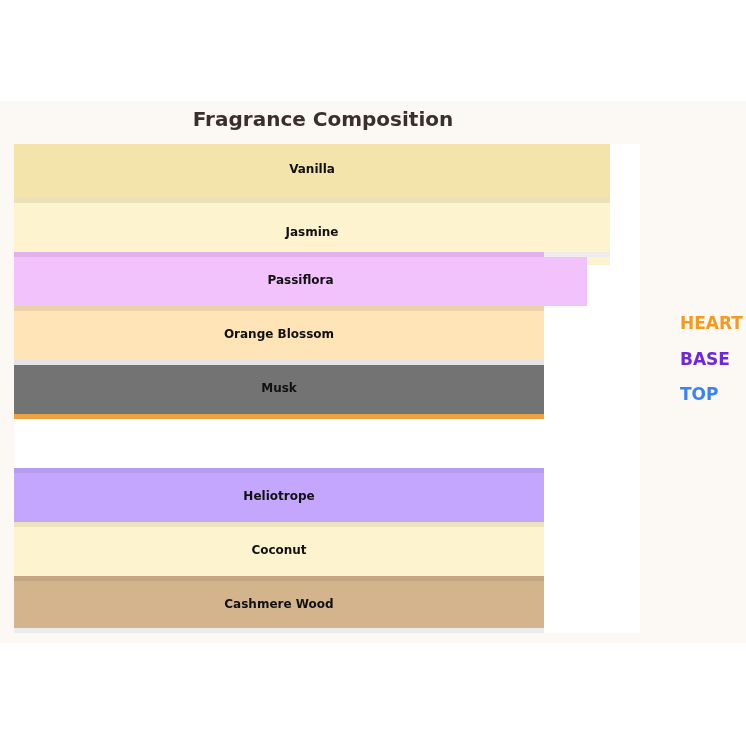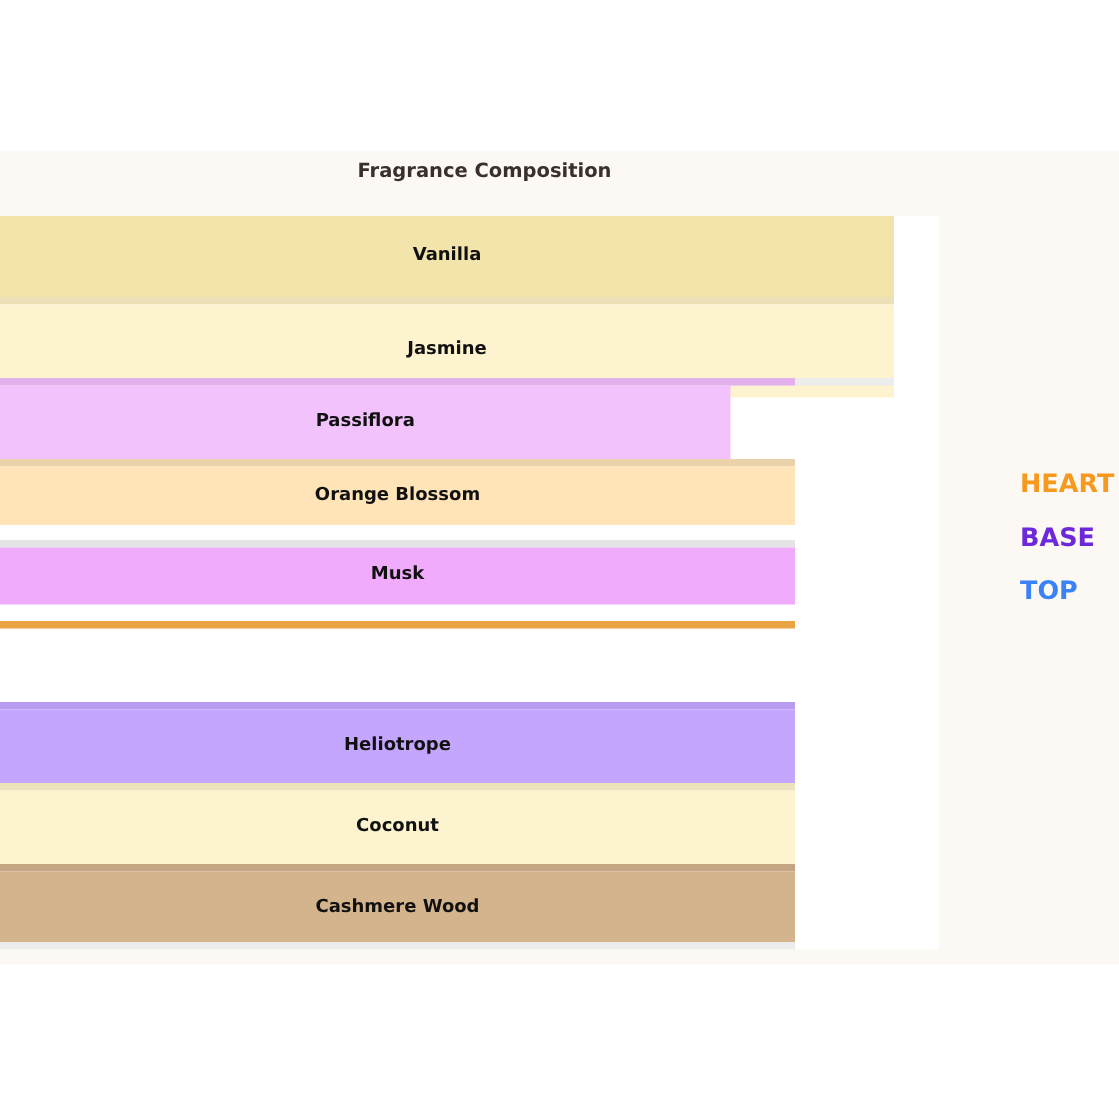--- a/index.html
+++ b/index.html
@@ -1,19 +1,19 @@
 <!DOCTYPE html>
 <html><head>
 <meta charset="utf-8">
 <style>
   html, body { margin:0; padding:0; }
   body { width:746px; height:746px; background:#ffffff; position:relative; overflow:hidden; font-family:"DejaVu Sans", sans-serif; }
   .panel { position:absolute; left:0; top:101px; width:746px; height:542px; background:#fcf8f3; }
-  .title { position:absolute; left:0; width:646px; top:107px; text-align:center; font-weight:bold; font-size:13px; color:#3a2f2f; }
-  .plot { position:absolute; left:0; top:144px; width:626px; height:489px; background:#ffffff; }
+  .title { position:absolute; left:0; width:646px; top:107px; text-align:center; font-weight:bold; font-size:20px; color:#3a2f2f; }
+  .plot { position:absolute; left:14px; top:144px; width:626px; height:489px; background:#ffffff; }
   .bar { position:absolute; left:0; height:54px; display:flex; align-items:center; justify-content:center; font-weight:bold; font-size:12px; color:#111; box-sizing:border-box; }
   .bar span { position:relative; top:-2px; }
   .sep { position:absolute; left:0; height:5px; }
   .legend { position:absolute; left:680px; font-weight:bold; font-size:17px; }
 </style>
 </head>
 <body>
 
 <div class="panel"></div>
 <div class="title">Fragrance Composition</div>
@@ -24,31 +24,31 @@
       <span>Vanilla</span>
     </div>
   <div class="sep" style="top:54px;width:596px;background:#ece0b8;"></div>
 
   <div class="bar" style="top:59px;width:596px;height:62px;background:#fdf3cf;">
       <span>Jasmine</span>
     </div>
   <div class="sep" style="top:108px;width:596px;background:#ececec;"></div>
 
   <div class="sep" style="top:108px;width:530px;background:#e2b0ec;"></div>
-  <div class="bar" style="top:113px;width:487px;height:49px;background:#f2c2fc;">
+  <div class="bar" style="top:113px;width:573px;height:49px;background:#f2c2fc;">
       <span>Passiflora</span>
     </div>
 
   <div class="sep" style="top:162px;width:530px;background:#ecd2aa;"></div>
-  <div class="bar" style="top:167px;width:530px;height:39px;background:#fee4b6;">
+  <div class="bar" style="top:167px;width:530px;height:49px;background:#fee4b6;">
       <span>Orange Blossom</span>
     </div>
 
   <div class="sep" style="top:216px;width:530px;background:#e4e4e4;"></div>
-  <div class="bar" style="top:221px;width:530px;height:38px;background:#f0abfc;">
+  <div class="bar" style="top:221px;width:530px;height:49px;background:#737373;">
       <span>Musk</span>
     </div>
 
   <div class="sep" style="top:270px;width:530px;background:#eba444;"></div>
 
   <div class="sep" style="top:324px;width:530px;background:#b89cf0;"></div>
   <div class="bar" style="top:329px;width:530px;height:49px;background:#c4a6fe;">
       <span>Heliotrope</span>
     </div>
 

